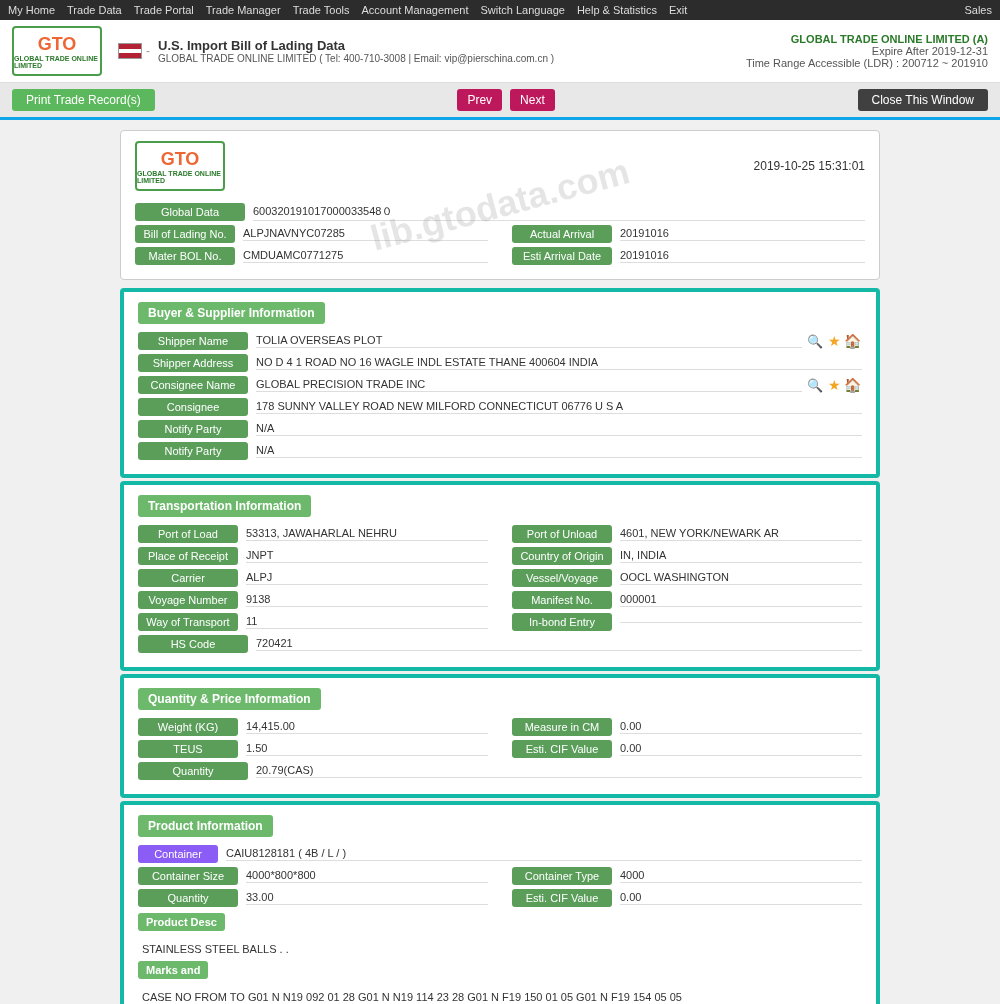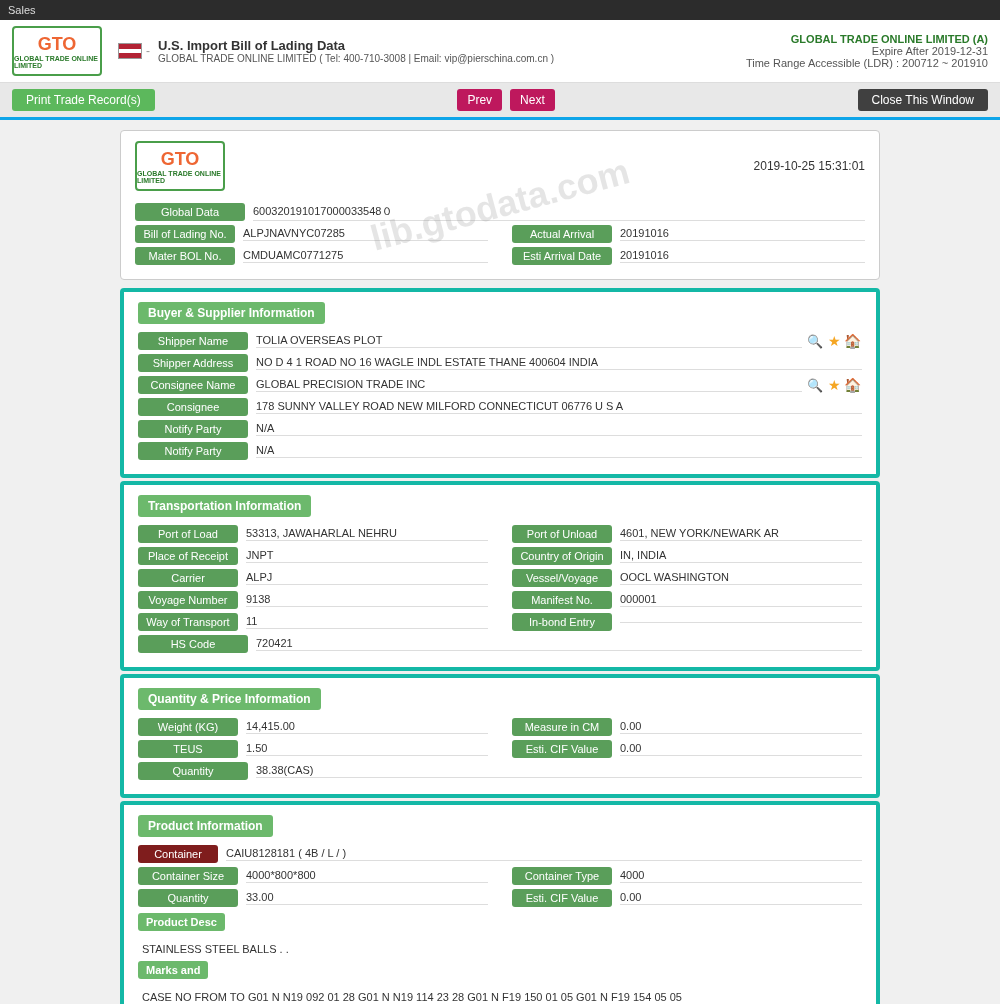--- a/index.html
+++ b/index.html
@@ -178,21 +178,21 @@
     .field-group .field-value { flex: 1; }
 
     
     .icon-star { color: #f5a623; font-size: 14px; }
     .icon-home { color: #5a9e5a; font-size: 14px; }
     .icon-search { color: #666; font-size: 13px; }
     .icons-row { display: flex; gap: 4px; margin-left: 6px; align-items: center; }
 
     
     .field-label-orange {
-      background: #7f1d1d;
+      background: #8b5cf6;
       color: #fff;
       padding: 3px 8px;
       border-radius: 3px;
       font-size: 11px;
       min-width: 80px;
       text-align: center;
       margin-right: 8px;
       flex-shrink: 0;
     }
 
@@ -221,20 +221,31 @@
       font-weight: bold;
       pointer-events: none;
       white-space: nowrap;
       z-index: 10;
     }
   </style>
 </head>
 <body>
 
 <div class="top-nav">
+  <div class="top-nav-left">
+    <span class="top-nav-item">My Home</span>
+    <span class="top-nav-item">Trade Data</span>
+    <span class="top-nav-item">Trade Portal</span>
+    <span class="top-nav-item">Trade Manager</span>
+    <span class="top-nav-item">Trade Tools</span>
+    <span class="top-nav-item">Account Management</span>
+    <span class="top-nav-item">Switch Language</span>
+    <span class="top-nav-item">Help &amp; Statistics</span>
+    <span class="top-nav-item">Exit</span>
+  </div>
   <div class="top-nav-right">Sales</div>
 </div>
 
 <div class="header-bar">
   <div class="logo-area">
     <div class="doc-logo-box">
       <div class="doc-logo-text">GTO</div>
       <div class="doc-logo-sub">GLOBAL TRADE ONLINE LIMITED</div>
     </div>
   </div>
@@ -439,21 +450,21 @@
         <span class="field-value">1.50</span>
       </div>
       <div class="field-group">
         <span class="field-label">Esti. CIF Value</span>
         <span class="field-value">0.00</span>
       </div>
     </div>
 
     <div class="field-row">
       <span class="field-label">Quantity</span>
-      <span class="field-value">38.38(CAS)</span>
+      <span class="field-value">20.79(CAS)</span>
     </div>
   </div>
 
   <div class="section-card">
     <div>
       <span class="section-header">Product Information</span>
     </div>
 
     <div class="field-row">
       <span class="field-label-orange">Container</span>

